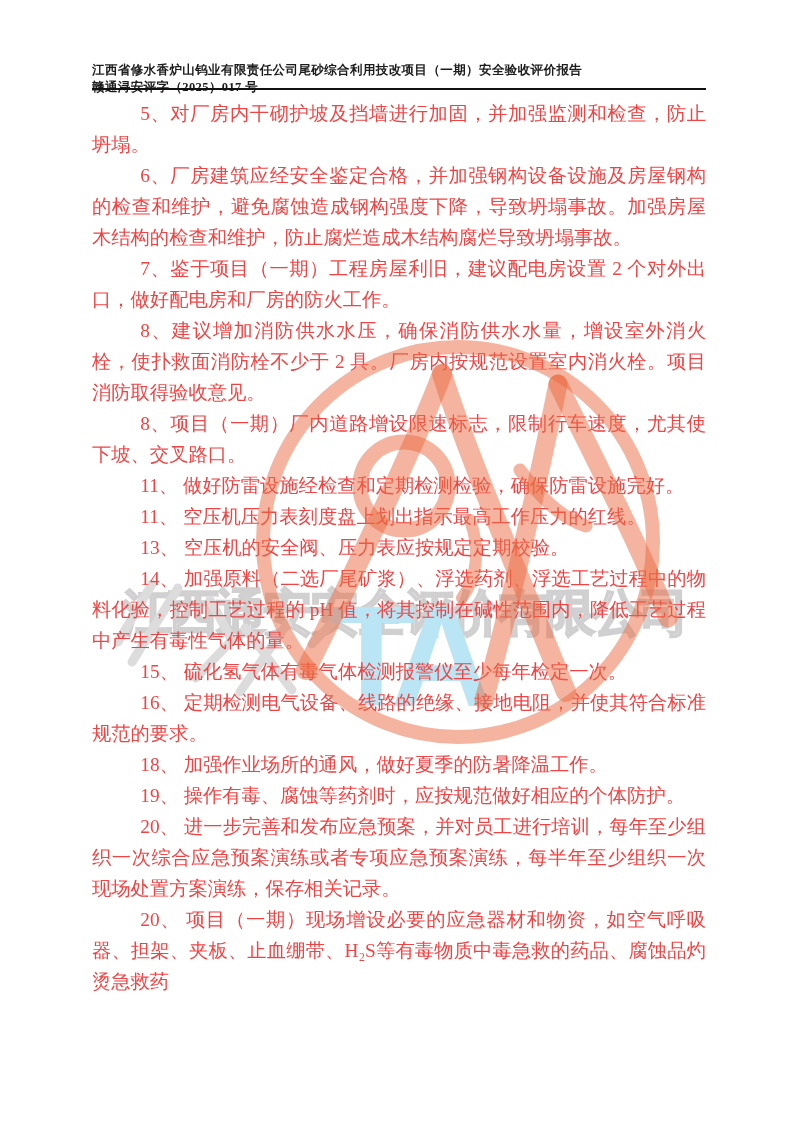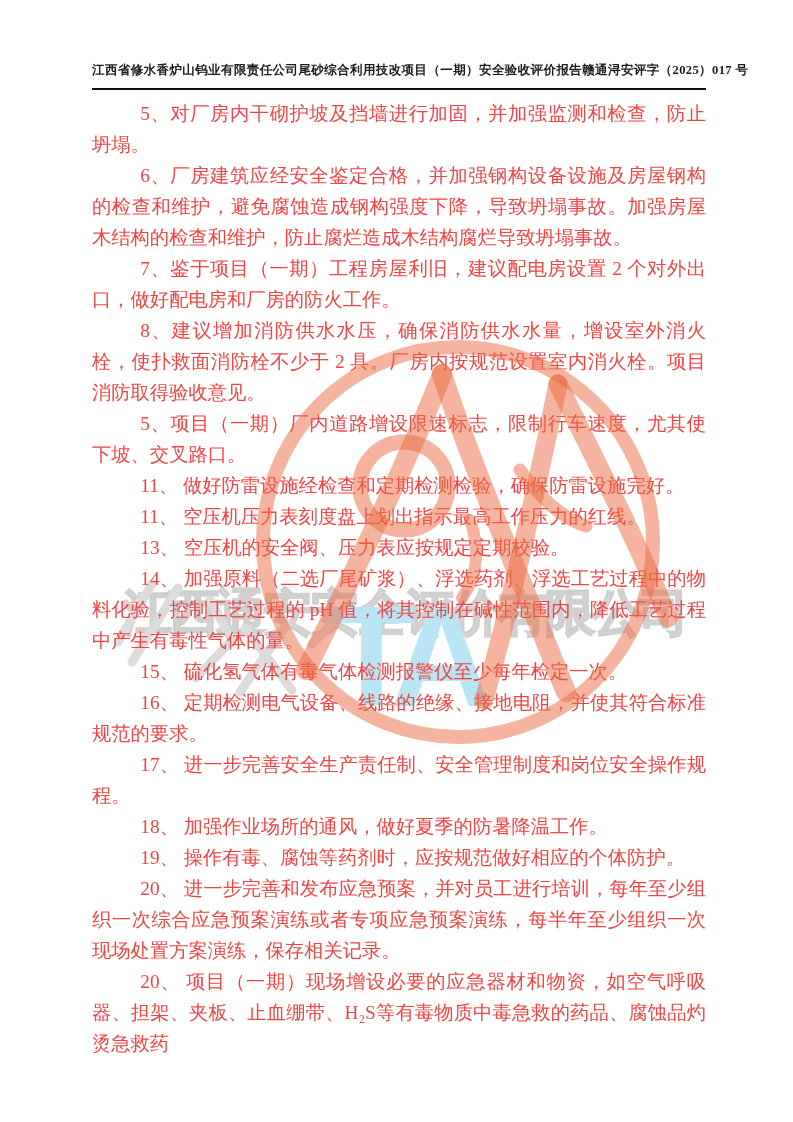--- a/index.html
+++ b/index.html
@@ -20,20 +20,21 @@
     left: 92px; top: 62px;
     width: 614px;
     display: flex;
     justify-content: space-between;
     align-items: baseline;
     font-size: 12.5px;
     font-weight: bold;
     letter-spacing: 0.4px;
     white-space: nowrap;
     z-index: 4;
+    flex-direction: column;
   }
   .header-rule {
     position: absolute;
     left: 92px; top: 88px;
     width: 614px;
     border-top: 2px solid #111;
     z-index: 4;
   }
   
   .doc-body {
@@ -126,28 +127,27 @@
     <span>江西省修水香炉山钨业有限责任公司尾砂综合利用技改项目（一期）安全验收评价报告</span>
     <span>赣通浔安评字（2025）017 号</span>
   </div>
   <div class="header-rule"></div>
 
   <main class="doc-body">
       <p class="para">5、对厂房内干砌护坡及挡墙进行加固，并加强监测和检查，防止坍塌。</p>
       <p class="para">6、厂房建筑应经安全鉴定合格，并加强钢构设备设施及房屋钢构的检查和维护，避免腐蚀造成钢构强度下降，导致坍塌事故。加强房屋木结构的检查和维护，防止腐烂造成木结构腐烂导致坍塌事故。</p>
       <p class="para">7、鉴于项目（一期）工程房屋利旧，建议配电房设置 2 个对外出口，做好配电房和厂房的防火工作。</p>
       <p class="para">8、建议增加消防供水水压，确保消防供水水量，增设室外消火栓，使扑救面消防栓不少于 2 具。厂房内按规范设置室内消火栓。项目消防取得验收意见。</p>
-      <p class="para">5、项目（一期）厂内道路增设限速标志，限制行车速度，尤其使下坡、交叉路口。</p>
+      <p class="para">8、项目（一期）厂内道路增设限速标志，限制行车速度，尤其使下坡、交叉路口。</p>
       <p class="para">11、 做好防雷设施经检查和定期检测检验，确保防雷设施完好。</p>
       <p class="para">11、 空压机压力表刻度盘上划出指示最高工作压力的红线。</p>
       <p class="para">13、 空压机的安全阀、压力表应按规定定期校验。</p>
       <p class="para">14、 加强原料（二选厂尾矿浆）、浮选药剂、浮选工艺过程中的物料化验，控制工艺过程的 pH 值，将其控制在碱性范围内，降低工艺过程中产生有毒性气体的量。</p>
       <p class="para">15、 硫化氢气体有毒气体检测报警仪至少每年检定一次。</p>
       <p class="para">16、 定期检测电气设备、线路的绝缘、接地电阻，并使其符合标准规范的要求。</p>
-      <p class="para">17、 进一步完善安全生产责任制、安全管理制度和岗位安全操作规程。</p>
       <p class="para">18、 加强作业场所的通风，做好夏季的防暑降温工作。</p>
       <p class="para">19、 操作有毒、腐蚀等药剂时，应按规范做好相应的个体防护。</p>
       <p class="para">20、 进一步完善和发布应急预案，并对员工进行培训，每年至少组织一次综合应急预案演练或者专项应急预案演练，每半年至少组织一次现场处置方案演练，保存相关记录。</p>
       <p class="para">20、 项目（一期）现场增设必要的应急器材和物资，如空气呼吸器、担架、夹板、止血绷带、H₂S等有毒物质中毒急救的药品、腐蚀品灼烫急救药</p>
     </main>
 
   <svg class="wm-stamp" width="793" height="1122" viewBox="0 0 793 1122">
     <g fill="none" stroke="rgba(235,106,66,0.5)" stroke-linecap="round">
 
       <circle cx="458" cy="542" r="195" stroke-width="14"></circle>

